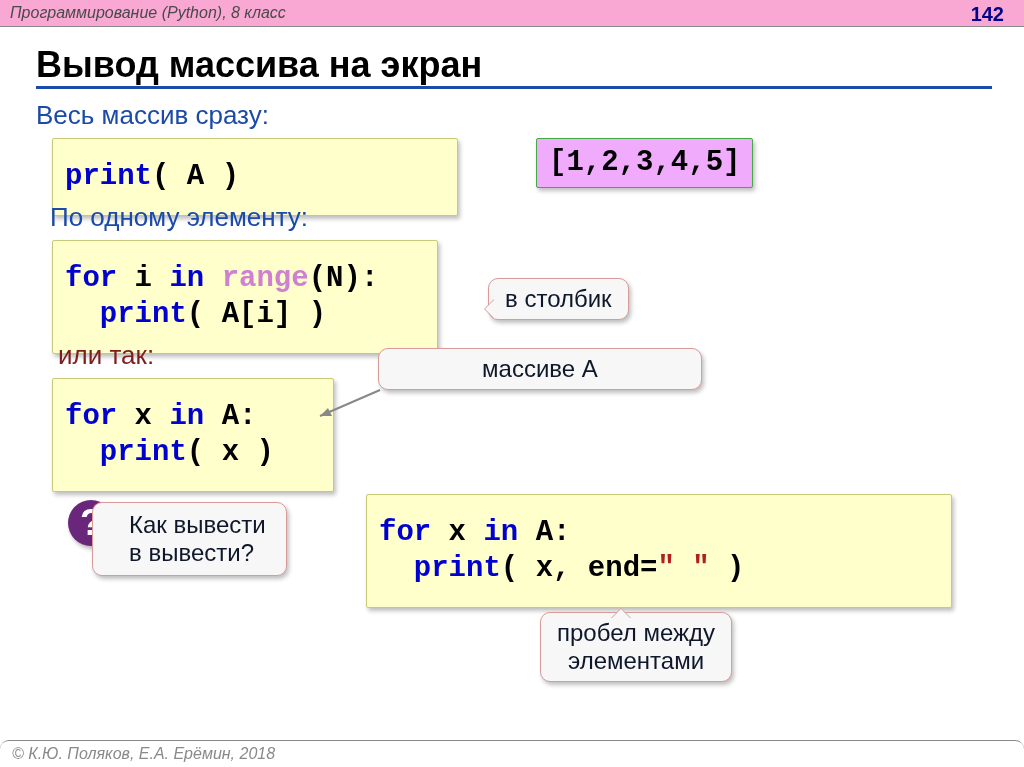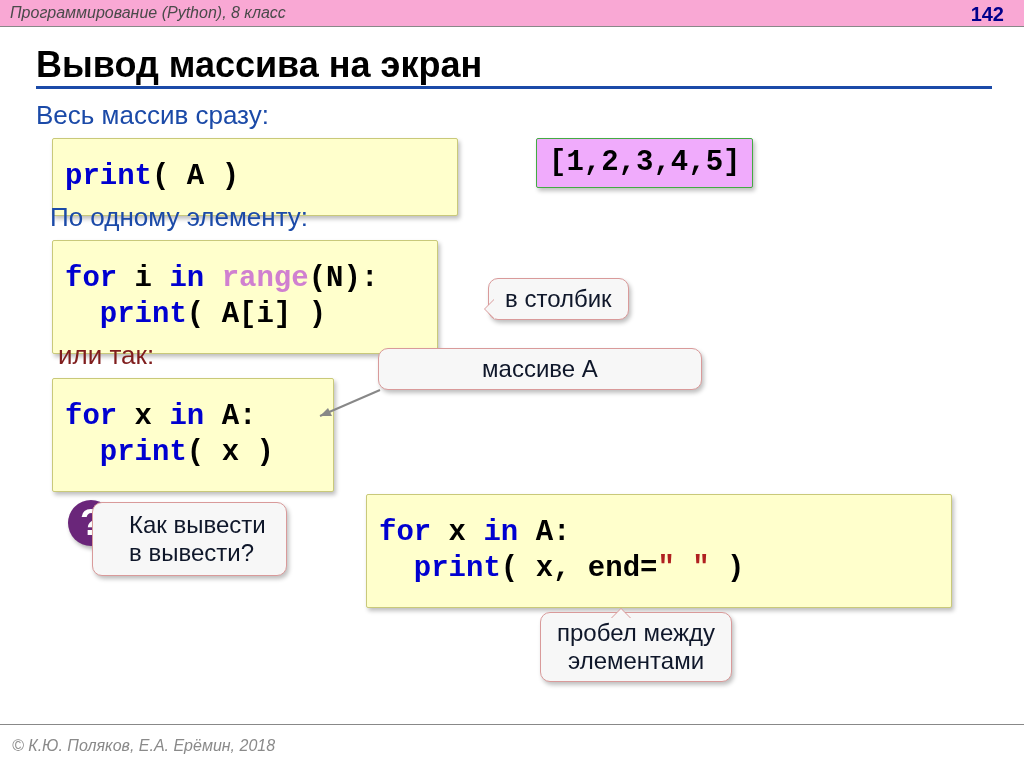--- a/index.html
+++ b/index.html
@@ -40,23 +40,24 @@
   }
   .bottombar {
     position: absolute;
     left: 0; right: 0; bottom: 0;
     height: 26px;
     border-top: 1px solid #888;
     color: #8a8a8a;
     font-size: 16px;
     font-style: italic;
     line-height: 25px;
-    padding: 8px 12px;
+    padding: 0 12px;
     display: flex;
     justify-content: space-between;
+    border-radius: 9px;
   }
   .title {
     position: absolute;
     left: 36px;
     top: 36px;
     font-size: 36px;
     font-weight: bold;
     color: #000;
     margin-top: 8px;
   }

